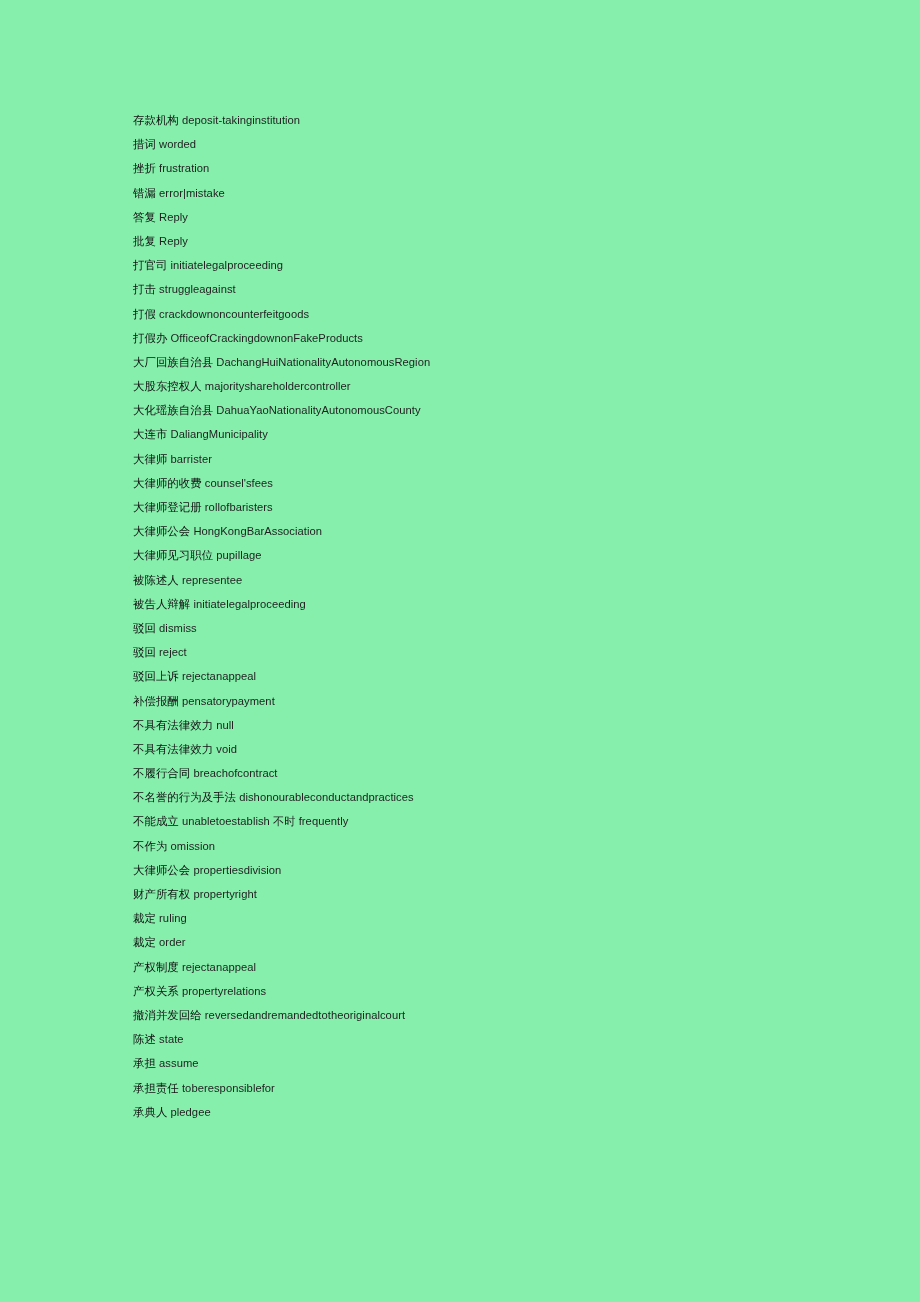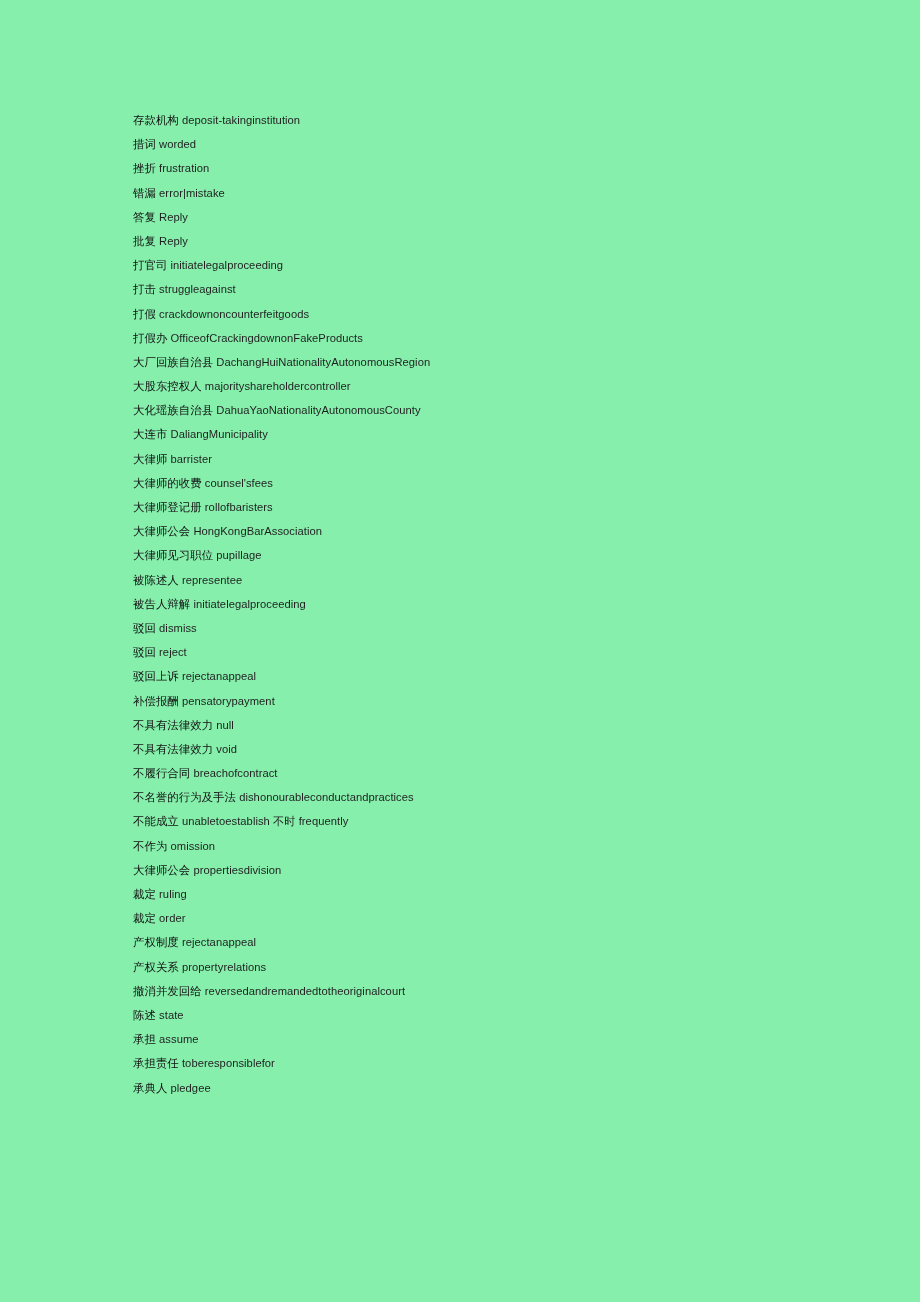--- a/index.html
+++ b/index.html
@@ -81,20 +81,21 @@
       <div class="entry-line"><span class="term">驳回</span><span class="sep"></span><span class="gloss">reject</span></div>
       <div class="entry-line"><span class="term">驳回上诉</span><span class="sep"></span><span class="gloss">rejectanappeal</span></div>
       <div class="entry-line"><span class="term">补偿报酬</span><span class="sep"></span><span class="gloss">pensatorypayment</span></div>
       <div class="entry-line"><span class="term">不具有法律效力</span><span class="sep"></span><span class="gloss">null</span></div>
       <div class="entry-line"><span class="term">不具有法律效力</span><span class="sep"></span><span class="gloss">void</span></div>
       <div class="entry-line"><span class="term">不履行合同</span><span class="sep"></span><span class="gloss">breachofcontract</span></div>
       <div class="entry-line"><span class="term">不名誉的行为及手法</span><span class="sep"></span><span class="gloss">dishonourableconductandpractices</span></div>
       <div class="entry-line"><span class="term">不能成立</span><span class="sep"></span><span class="gloss">unabletoestablish 不时 frequently</span></div>
       <div class="entry-line"><span class="term">不作为</span><span class="sep"></span><span class="gloss">omission</span></div>
       <div class="entry-line"><span class="term">大律师公会</span><span class="sep"></span><span class="gloss">propertiesdivision</span></div>
+      <div class="entry-line"><span class="term">财产所有权</span><span class="sep"></span><span class="gloss">propertyright</span></div>
       <div class="entry-line"><span class="term">裁定</span><span class="sep"></span><span class="gloss">ruling</span></div>
       <div class="entry-line"><span class="term">裁定</span><span class="sep"></span><span class="gloss">order</span></div>
       <div class="entry-line"><span class="term">产权制度</span><span class="sep"></span><span class="gloss">rejectanappeal</span></div>
       <div class="entry-line"><span class="term">产权关系</span><span class="sep"></span><span class="gloss">propertyrelations</span></div>
       <div class="entry-line"><span class="term">撤消并发回给</span><span class="sep"></span><span class="gloss">reversedandremandedtotheoriginalcourt</span></div>
       <div class="entry-line"><span class="term">陈述</span><span class="sep"></span><span class="gloss">state</span></div>
       <div class="entry-line"><span class="term">承担</span><span class="sep"></span><span class="gloss">assume</span></div>
       <div class="entry-line"><span class="term">承担责任</span><span class="sep"></span><span class="gloss">toberesponsiblefor</span></div>
       <div class="entry-line"><span class="term">承典人</span><span class="sep"></span><span class="gloss">pledgee</span></div>
     </div>

